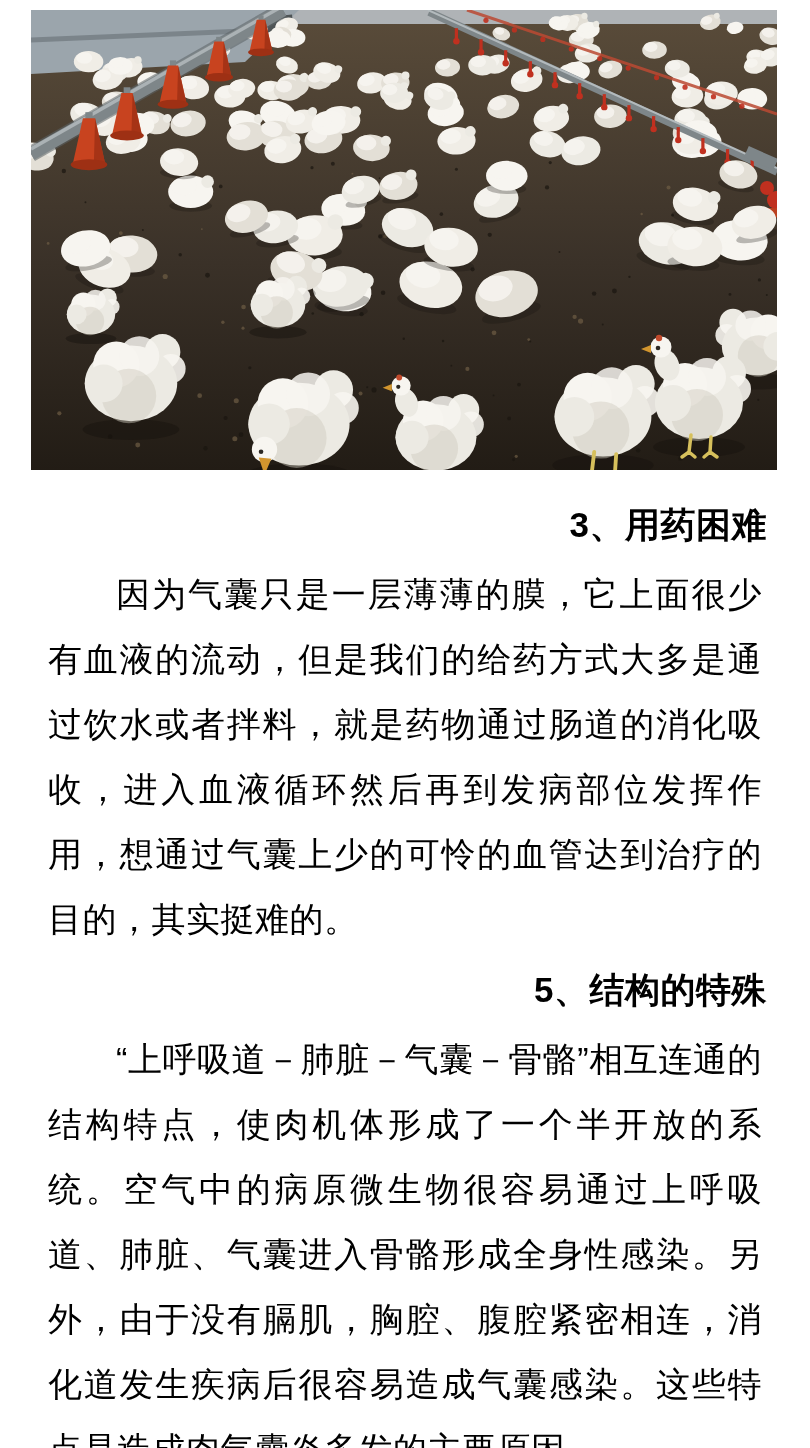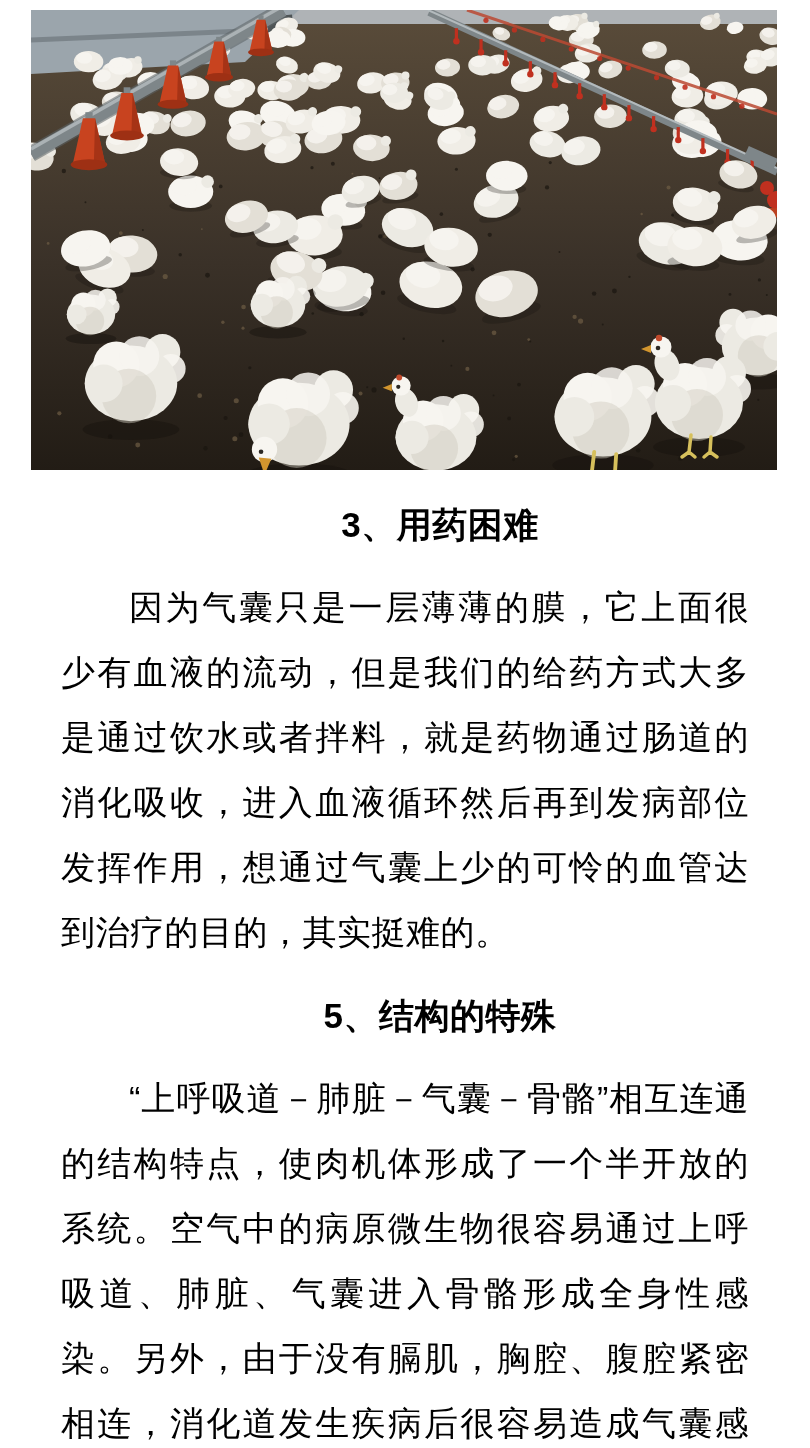--- a/index.html
+++ b/index.html
@@ -34,24 +34,24 @@
     line-height: 65px;
     text-align: justify;
     letter-spacing: 0.5px;
   }
   main.article h2 {
     margin: 0;
     font-size: 35px;
     font-weight: bold;
     line-height: 65px;
     text-indent: 2em;
-    text-align: center;
+    text-align: right;
   }
   main.article p {
-    margin: 18px;
+    margin: 5px;
     text-indent: 2em;
   }
 </style>
 </head>
 <body>
 
 <div class="page">
 
   <figure class="photo-wrap">
     <svg id="photo-svg" width="746" height="460" viewBox="0 0 746 460" xmlns="http://www.w3.org/2000/svg">

